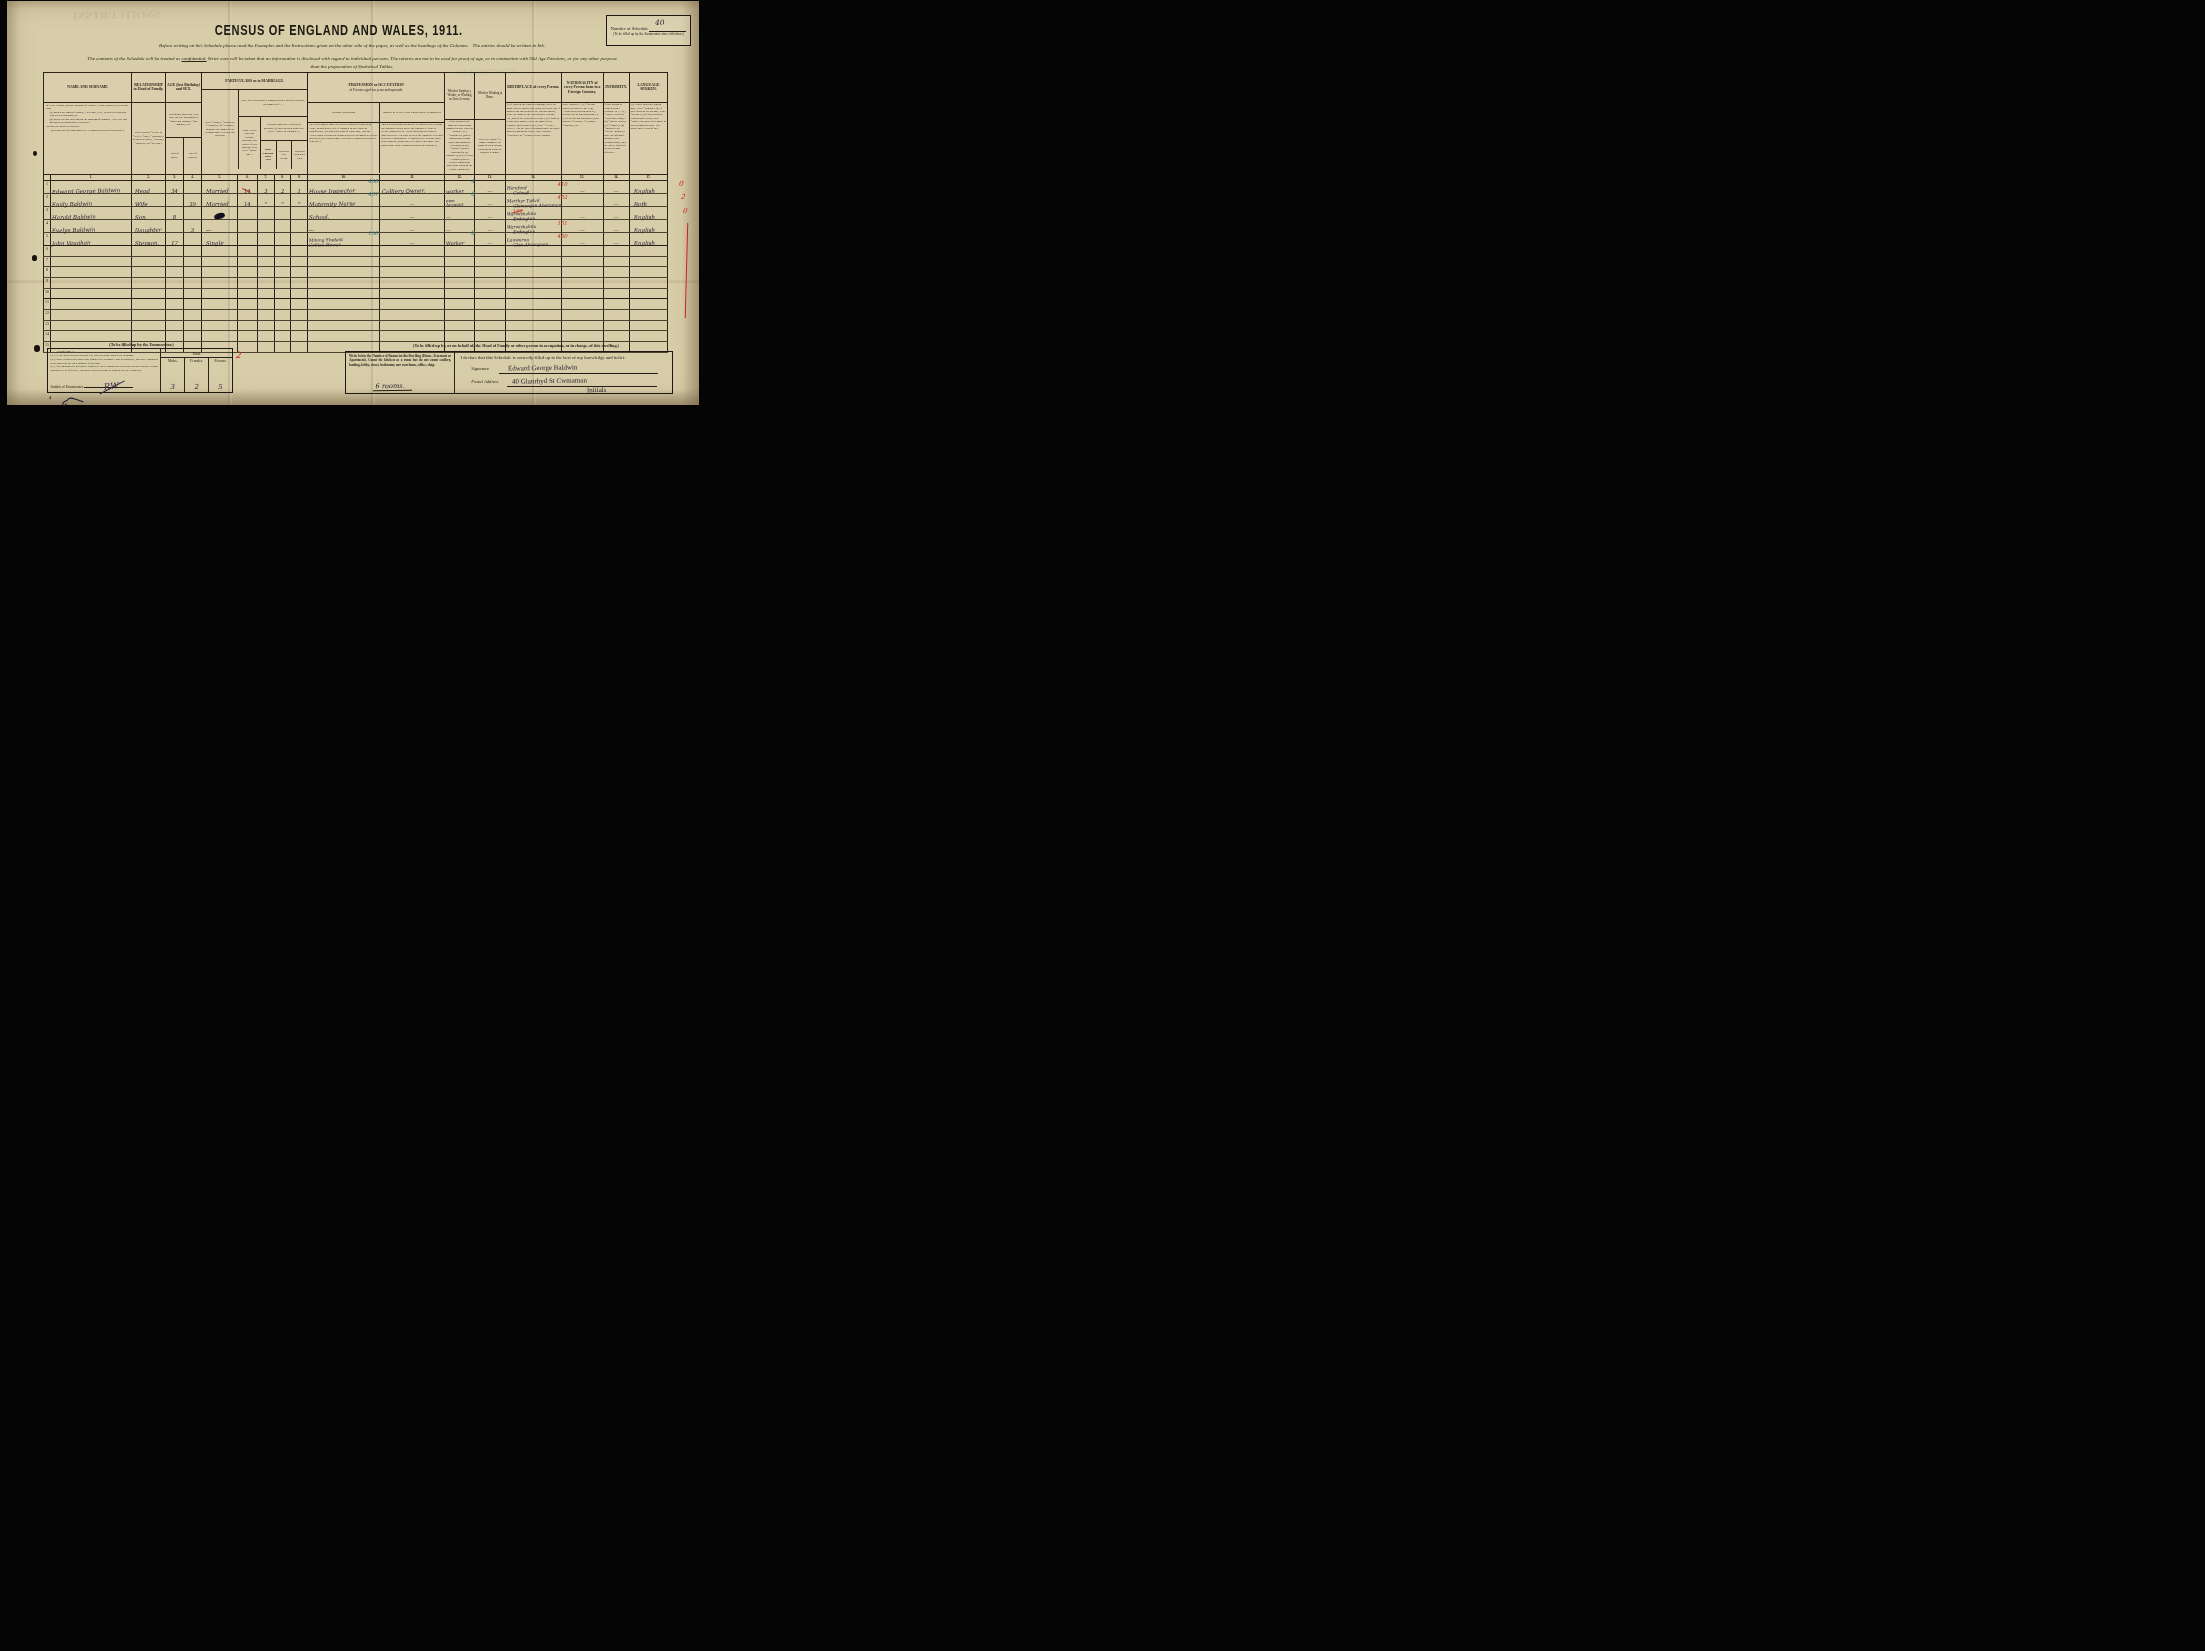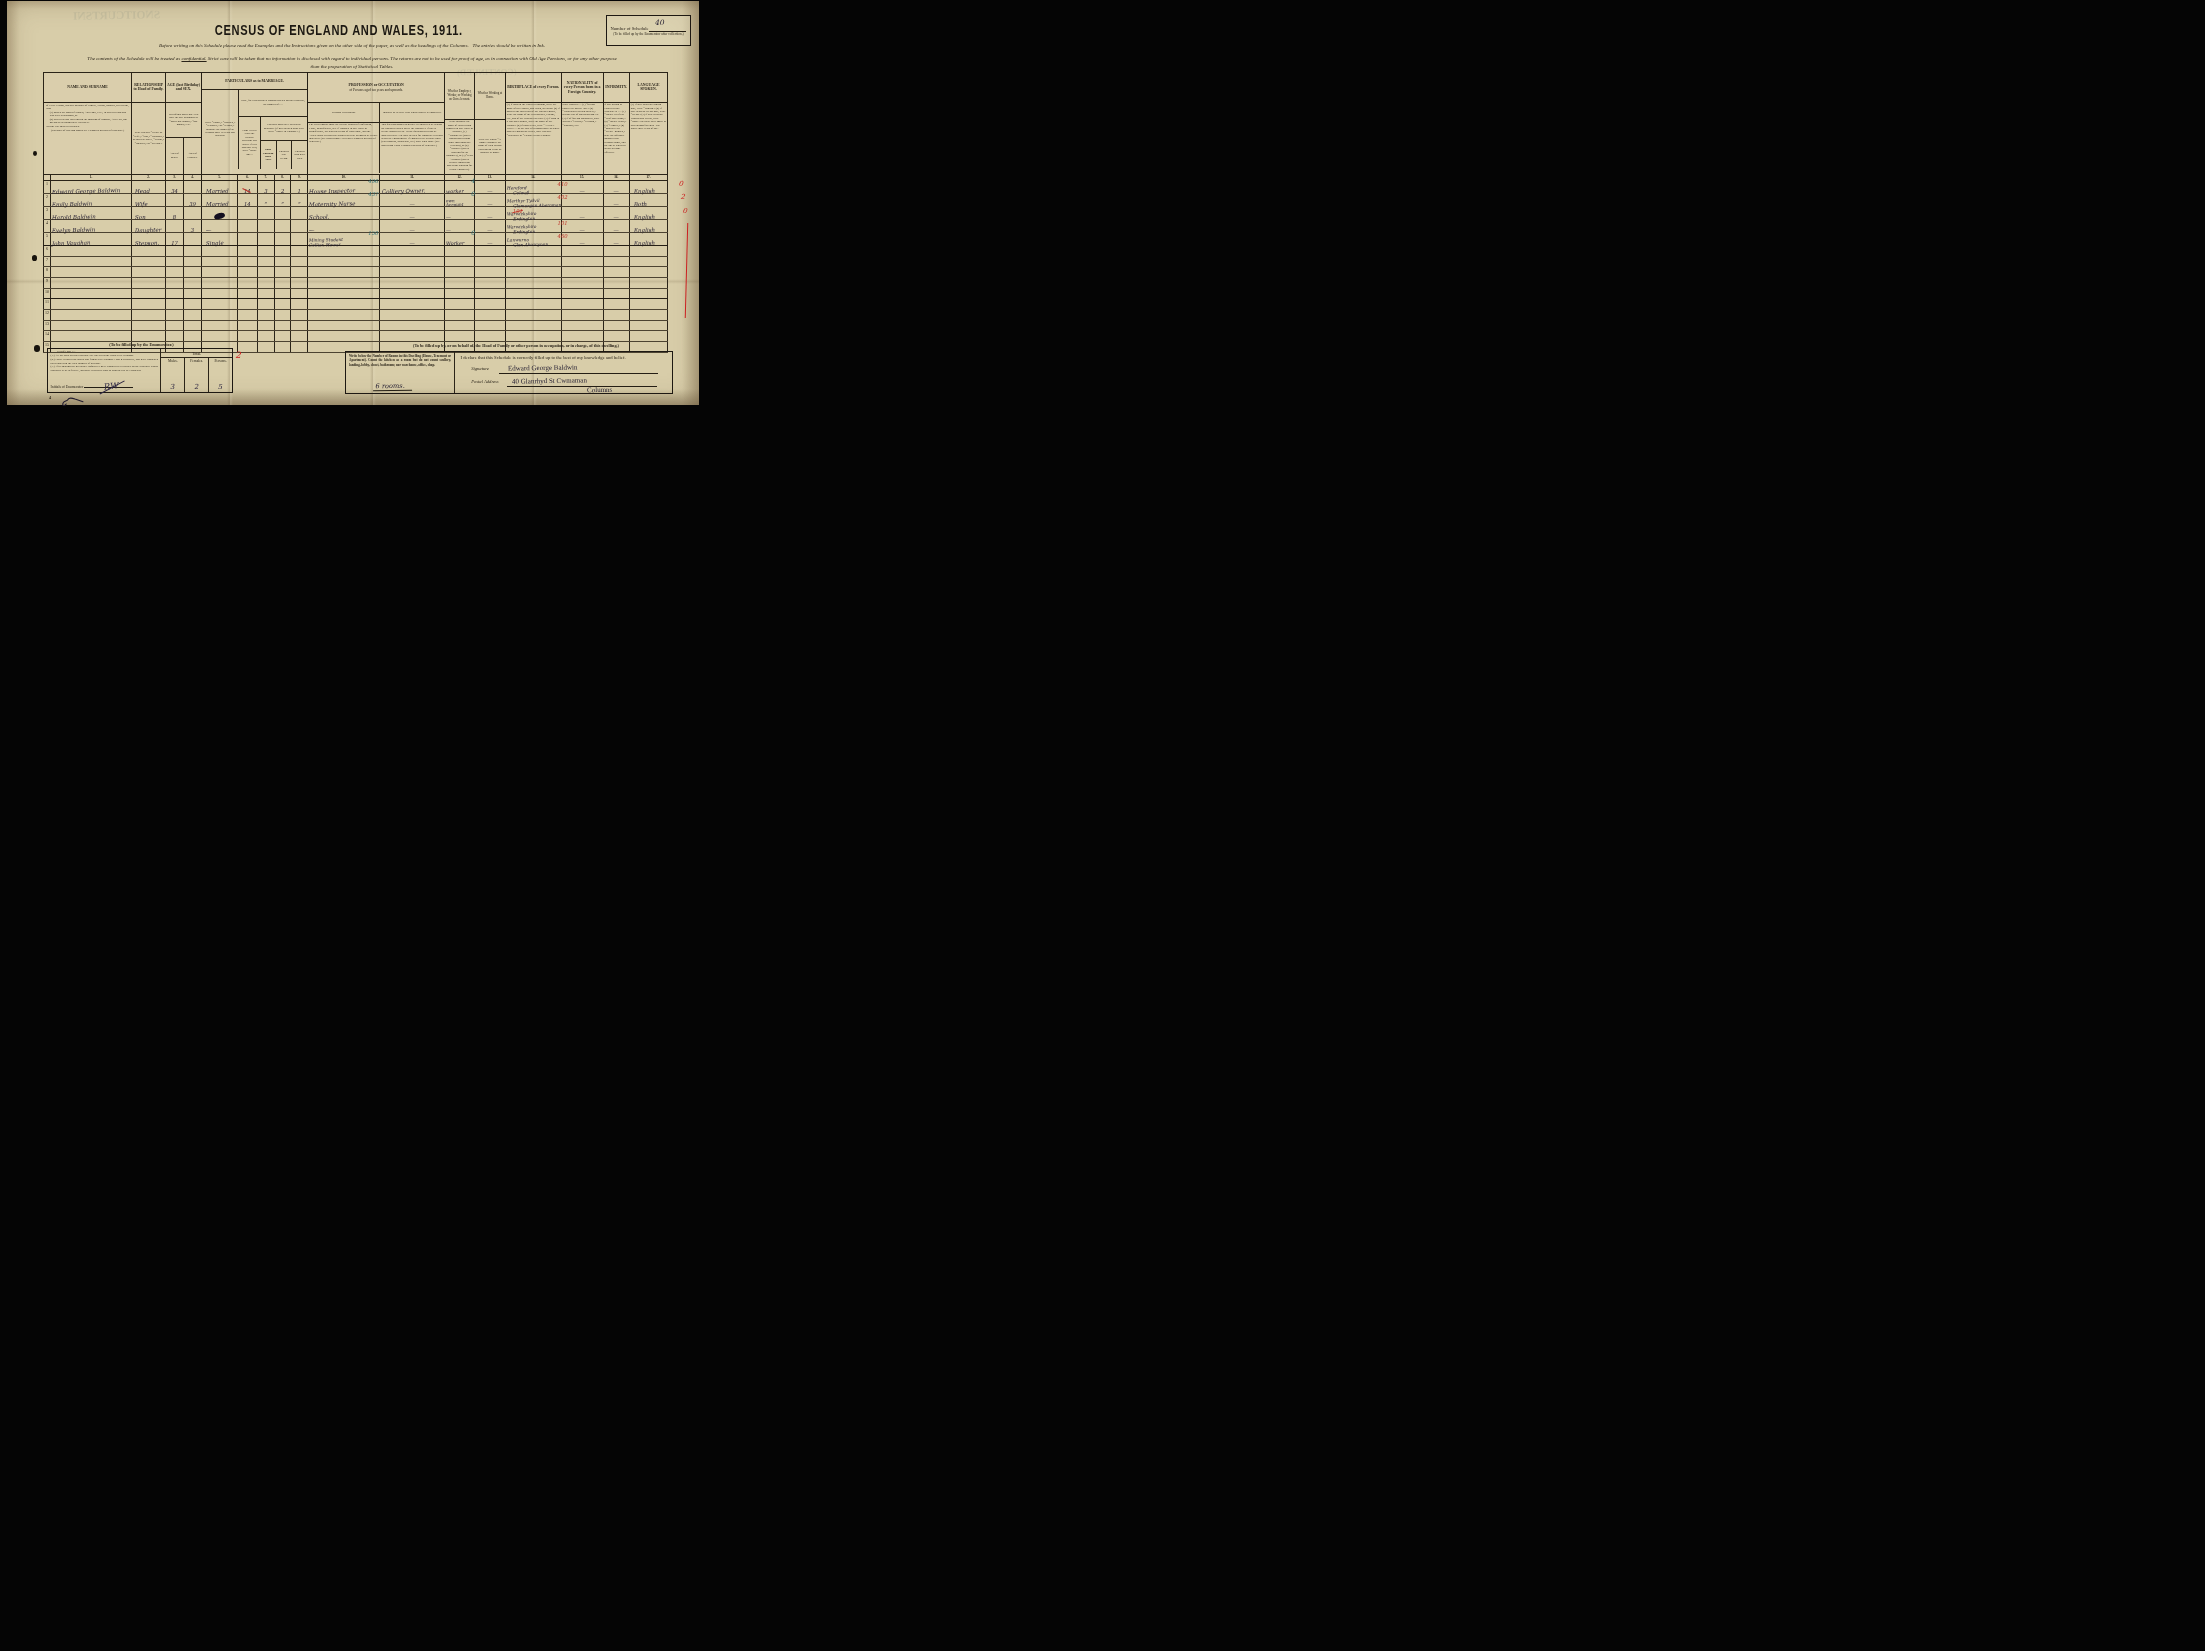--- a/index.html
+++ b/index.html
@@ -728,21 +728,21 @@
       <div class="rooms-val hw">6 rooms.</div>
     </div>
     <div class="declbox">
       <div class="dtxt">I declare that this Schedule is correctly filled up to the best of my knowledge and belief.</div>
       <div class="sigrow" style="top:14px">Signature</div>
       <div class="sigline" style="left:44px;top:21px;width:159px"></div>
       <div class="hwsig" style="left:53px;top:11.5px">Edward George Baldwin</div>
       <div class="sigrow" style="top:27px">Postal Address</div>
       <div class="sigline" style="left:52px;top:34px;width:150px"></div>
       <div class="hwsig" style="left:57px;top:25px">40 Glanrhyd St Cwmaman</div>
-      <div class="hwsig" style="left:132px;top:34px">Columns</div>
+      <div class="hwsig" style="left:132px;top:34px">Initials</div>
     </div>
   </div>
 
   <div class="pageno">4</div>
   <svg class="flourish" viewBox="0 0 60 26">
     <path d="M14 18 C10 24, 4 22, 7 16 C9 11, 16 12, 18 8 C20 4, 26 4, 34 7 L52 13" fill="none" stroke="#221c2e" stroke-width="2.4" stroke-linecap="round"></path>
   </svg>
 
   <div class="margred" style="left:679px;top:180px;transform:rotate(10deg)">0</div>
   <div class="margred" style="left:681px;top:193px;transform:rotate(6deg)">2</div>

